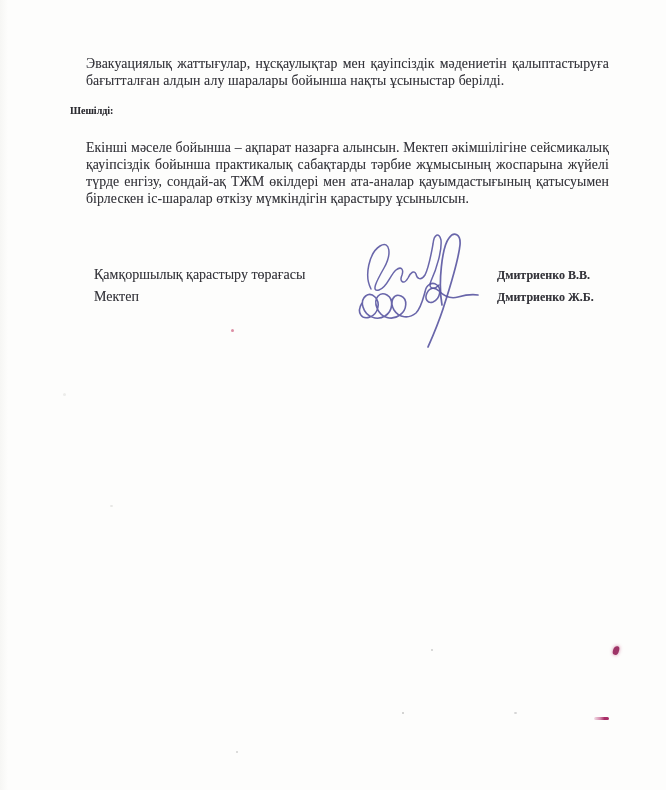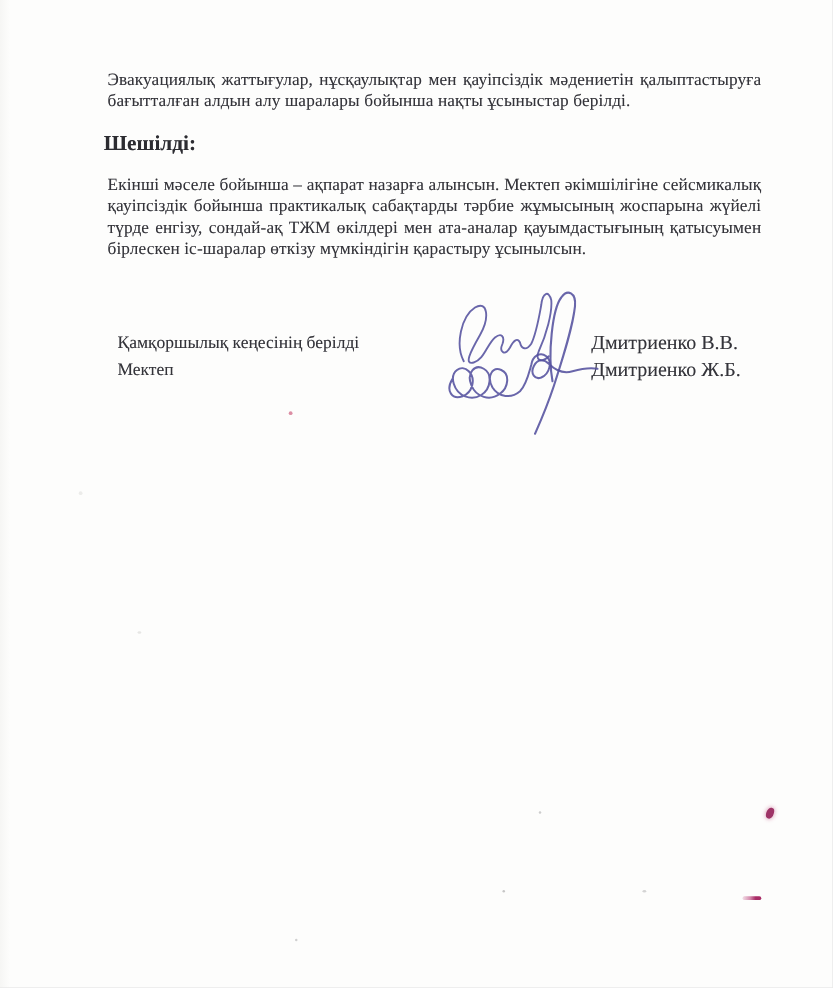--- a/index.html
+++ b/index.html
@@ -18,34 +18,35 @@
     margin:0;
     font-size:13.8px;
     line-height:17px;
     text-align:justify;
     color:#34343a;
     text-shadow:0 0 0.5px rgba(60,60,70,0.35);
     letter-spacing:0.1px;
   }
   .para1{top:55px;}
   .heading{
-    position:absolute;left:83px;top:105px;margin:0;
-    font-size:17px;font-weight:bold;color:#2c2c31;
+    position:absolute;left:70px;top:105px;margin:0;
+    font-size:10px;font-weight:bold;color:#2c2c31;
     text-shadow:0 0 0.5px rgba(50,50,60,0.4);
   }
   .para2{top:139px;}
   .sig-roles{
     position:absolute;left:94px;top:264px;
     font-size:14px;line-height:22px;color:#34343a;
     text-shadow:0 0 0.5px rgba(60,60,70,0.35);
   }
   .sig-names{
-    position:absolute;left:473px;top:264px;
-    font-size:16px;line-height:22px;color:#34343a;
+    position:absolute;left:497px;top:264px;
+    font-size:12px;line-height:22px;color:#34343a;
     text-shadow:0 0 0.5px rgba(60,60,70,0.35);
+    font-weight:bold;
   }
   .signature-svg{
     position:absolute;left:344px;top:226px;
     width:152px;height:128px;
   }
   .signature-svg path{
     fill:none;
     stroke-linecap:round;
     stroke-linejoin:round;
     opacity:0.88;
@@ -76,21 +77,21 @@
 
 <div class="page">
 
   <p class="body-text para1">Эвакуациялық жаттығулар, нұсқаулықтар мен қауіпсіздік мәдениетін қалыптастыруға бағытталған алдын алу шаралары бойынша нақты ұсыныстар берілді.</p>
 
   <p class="heading">Шешілді:</p>
 
   <p class="body-text para2">Екінші мәселе бойынша – ақпарат назарға алынсын. Мектеп әкімшілігіне сейсмикалық қауіпсіздік бойынша практикалық сабақтарды тәрбие жұмысының жоспарына жүйелі түрде енгізу, сондай-ақ ТЖМ өкілдері мен ата-аналар қауымдастығының қатысуымен бірлескен іс-шаралар өткізу мүмкіндігін қарастыру ұсынылсын.</p>
 
   <div class="sig-roles">
-    <div>Қамқоршылық кеңесінің берілді</div>
+    <div>Қамқоршылық қарастыру төрағасы</div>
     <div>Мектеп</div>
   </div>
 
   <div class="sig-names">
     <div>Дмитриенко В.В.</div>
     <div>Дмитриенко Ж.Б.</div>
   </div>
 
   <svg class="signature-svg" viewBox="0 0 152 128" aria-hidden="true">
     <path stroke-width="1.5" d="M 27,63 C 20,50 25,27 36,20 C 46,14 48,28 40,42 C 32,56 27,66 35,64

